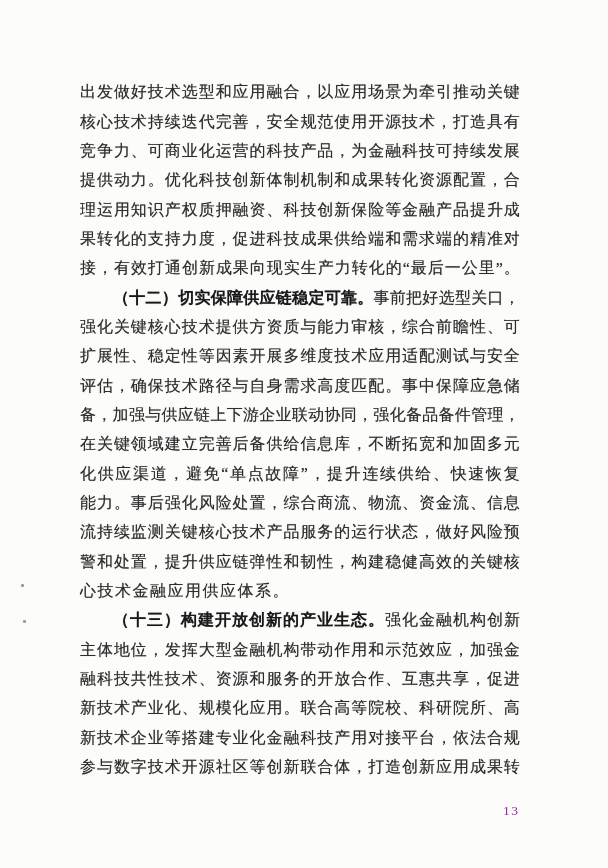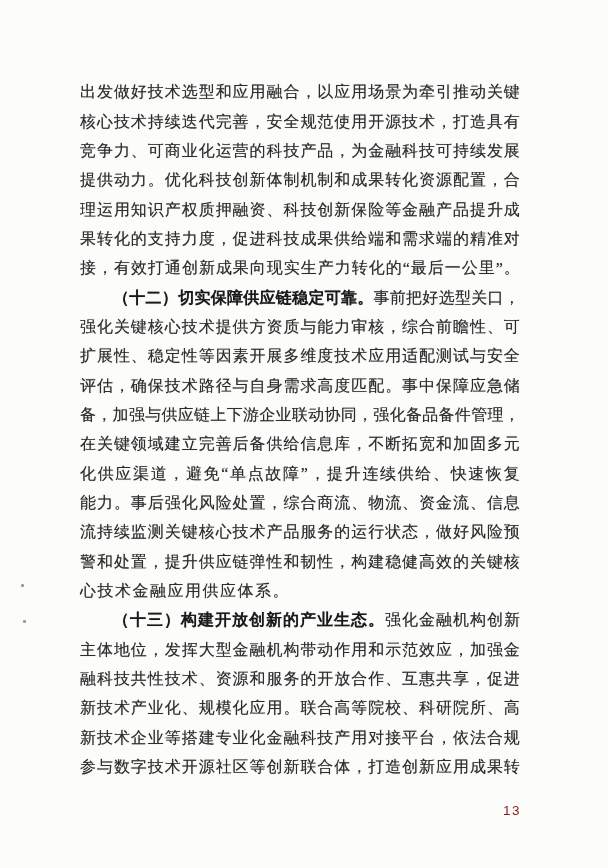--- a/index.html
+++ b/index.html
@@ -38,22 +38,22 @@
   .line span.b {
     font-weight: bold;
     color: #191919;
   }
   .pagenum {
     position: absolute;
     left: 503px;
     top: 803px;
     font-size: 13.5px;
     letter-spacing: 1.5px;
-    color: #7f1d1d;
-    font-family: Liberation Sans, sans-serif;
+    color: #a21caf;
+    font-family: Liberation Serif, serif;
   }
   .speck {
     position: absolute;
     background: #8a8a8a;
     border-radius: 1px;
     opacity: 0.85;
   }
   .speck.s1 { left: 21px; top: 584px; width: 3px; height: 3px; }
   .speck.s2 { left: 23px; top: 620px; width: 3px; height: 3px; }
 </style>

